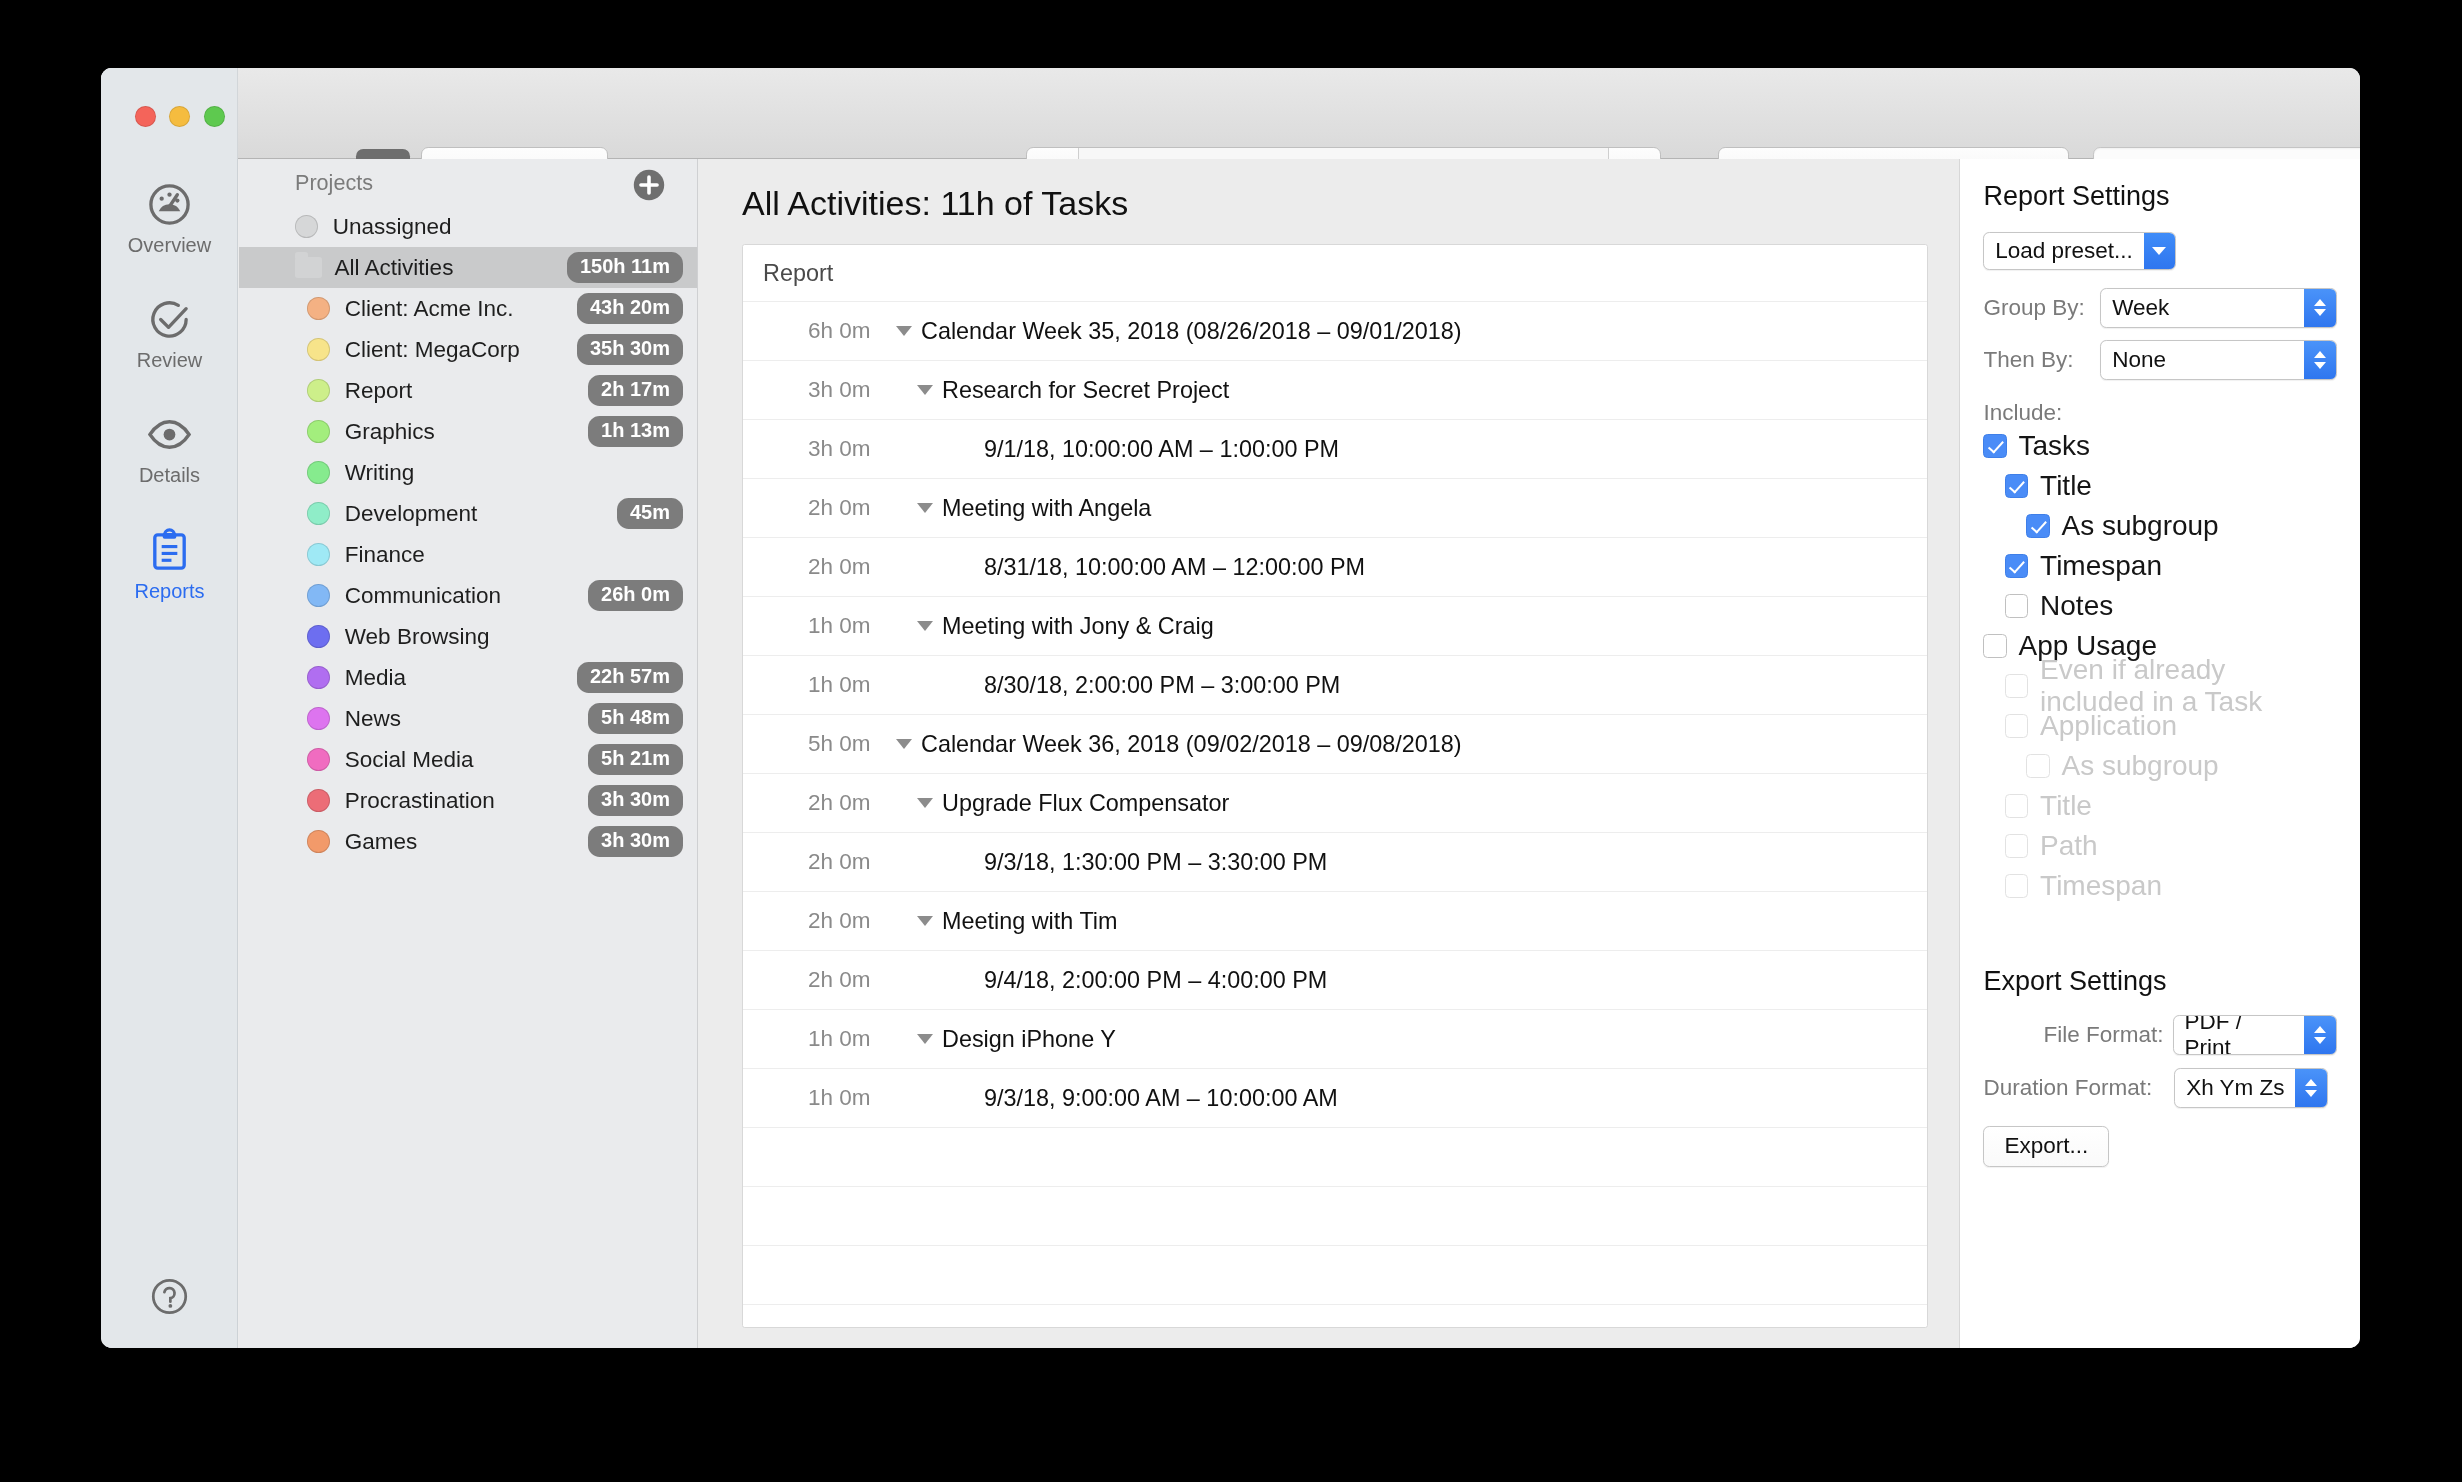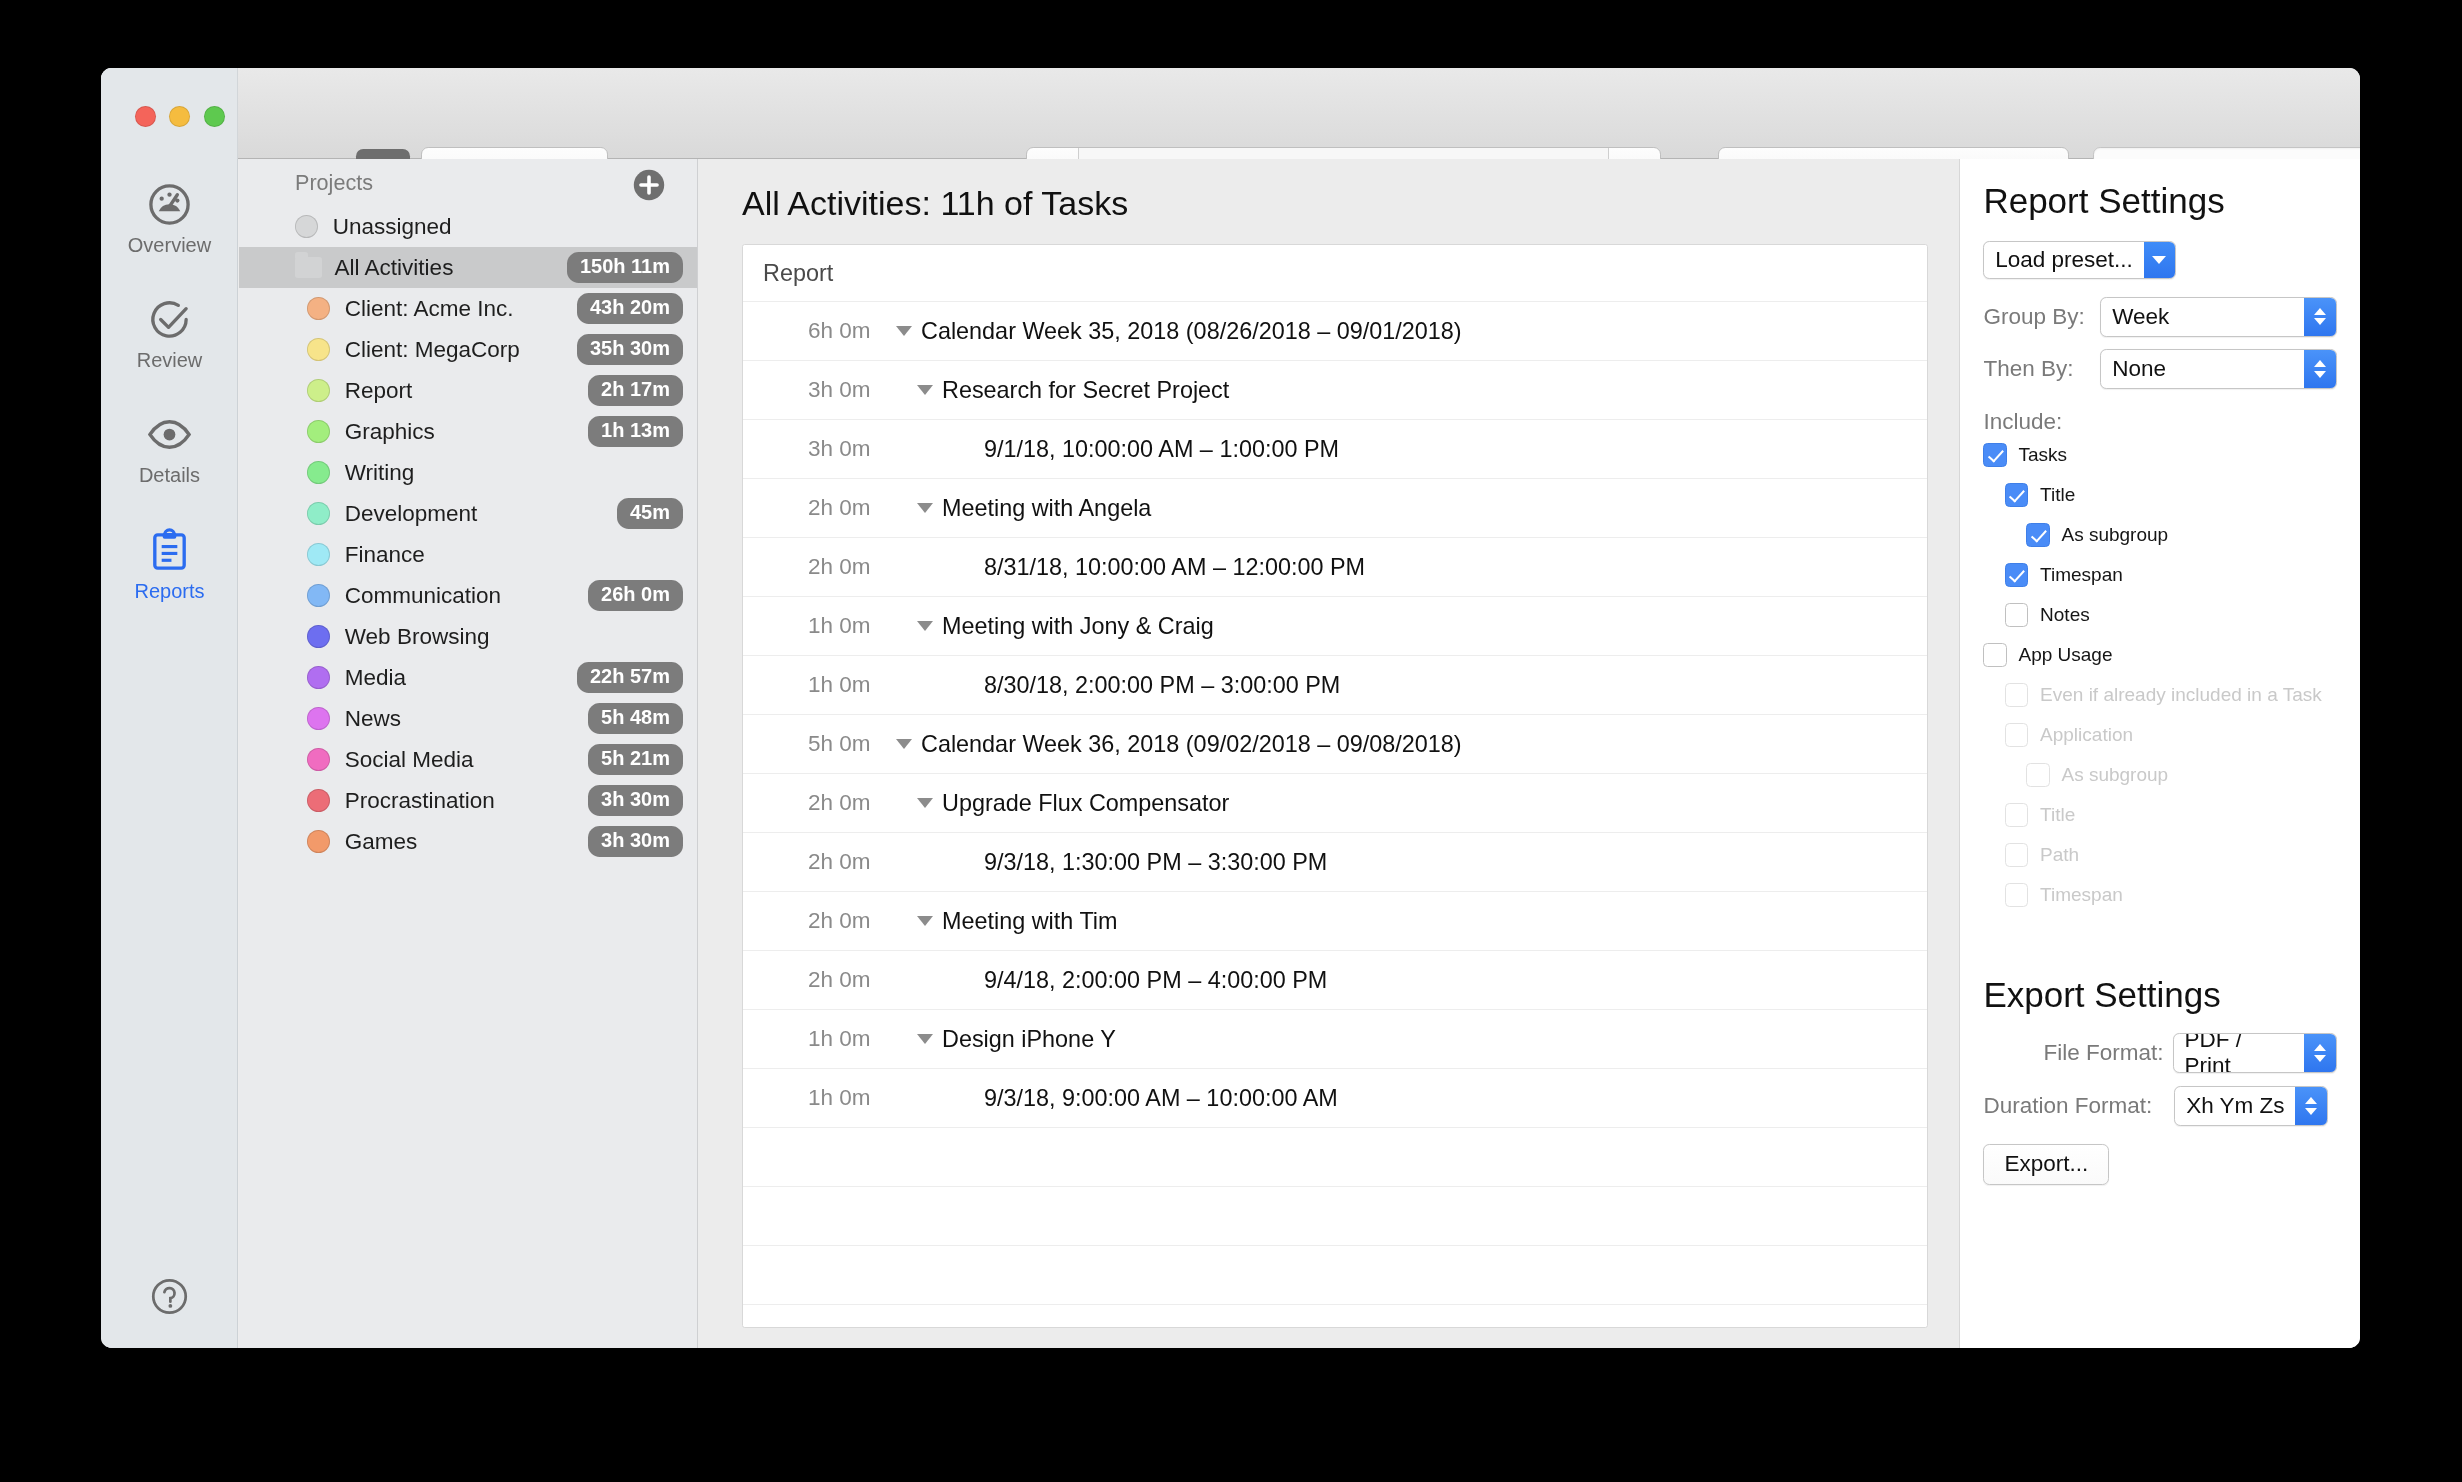--- a/index.html
+++ b/index.html
@@ -203,21 +203,21 @@
   .rrow .body { display: flex; align-items: center; }
   .rrow.empty { height: 59px; }
 
   
   #right {
     position: absolute; right: 0; top: 91px;
     width: 401px; bottom: 0;
     background: #fff;
     border-left: 0.9px solid #d7d7d7;
   }
-  .sect-title { font-size: 35px; color: #111; }
+  .sect-title { font-size: 27px; color: #111; }
   #right .pad { padding: 0 23.4px; }
 
   .pop-small {
     display: inline-flex; height: 38px; align-items: stretch;
     border: 0.9px solid #c6c6c6; border-radius: 6.3px; overflow: hidden;
     background: #fff; box-shadow: 0 0.9px 0.9px rgba(0,0,0,.06);
   }
   .pop-small .txt { display: flex; align-items: center; padding: 0 10.8px; font-size: 22.5px; color: #111; }
   .pop-small .arw {
     width: 31px; background: linear-gradient(to bottom,#3f8cf8,#2f76ef);
@@ -245,21 +245,21 @@
     width: 23.4px; height: 23.4px; flex: none; border-radius: 4.5px;
     border: 0.9px solid #c0c0c0; background: #fff; margin-right: 11.7px;
     position: relative;
   }
   .cbox.on { background: #4a8cf7; border-color: #3f7fe8; }
   .cbox.on::after {
     content: ""; position: absolute; left: 7.2px; top: 2.7px;
     width: 6.3px; height: 12.6px; border: solid #fff; border-width: 0 2.7px 2.7px 0;
     transform: rotate(42deg);
   }
-  .cb-label { font-size: 19px; color: #151515; }
+  .cb-label { font-size: 28px; color: #151515; }
   .cb-row.dim .cb-label { color: #c9c9c9; }
   .cb-row.dim .cbox { border-color: #e2e2e2; }
 
   .plain-btn {
     display: inline-flex; align-items: center; justify-content: center;
     height: 41px; padding: 0 20px;
     border: 0.9px solid #c6c6c6; border-radius: 6.3px;
     background: linear-gradient(to bottom,#fff,#fafafa);
     font-size: 22.5px; color: #111;
     box-shadow: 0 0.9px 0.9px rgba(0,0,0,.06);

